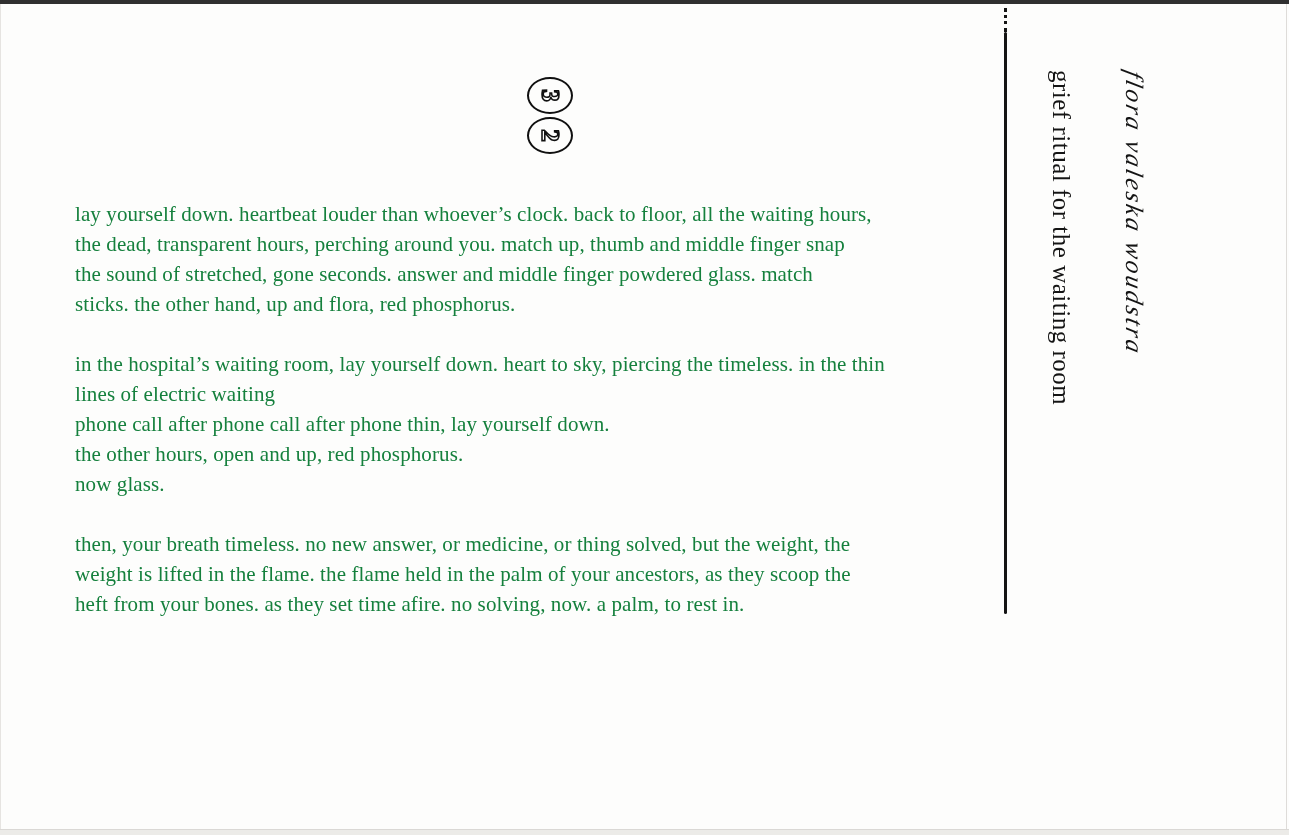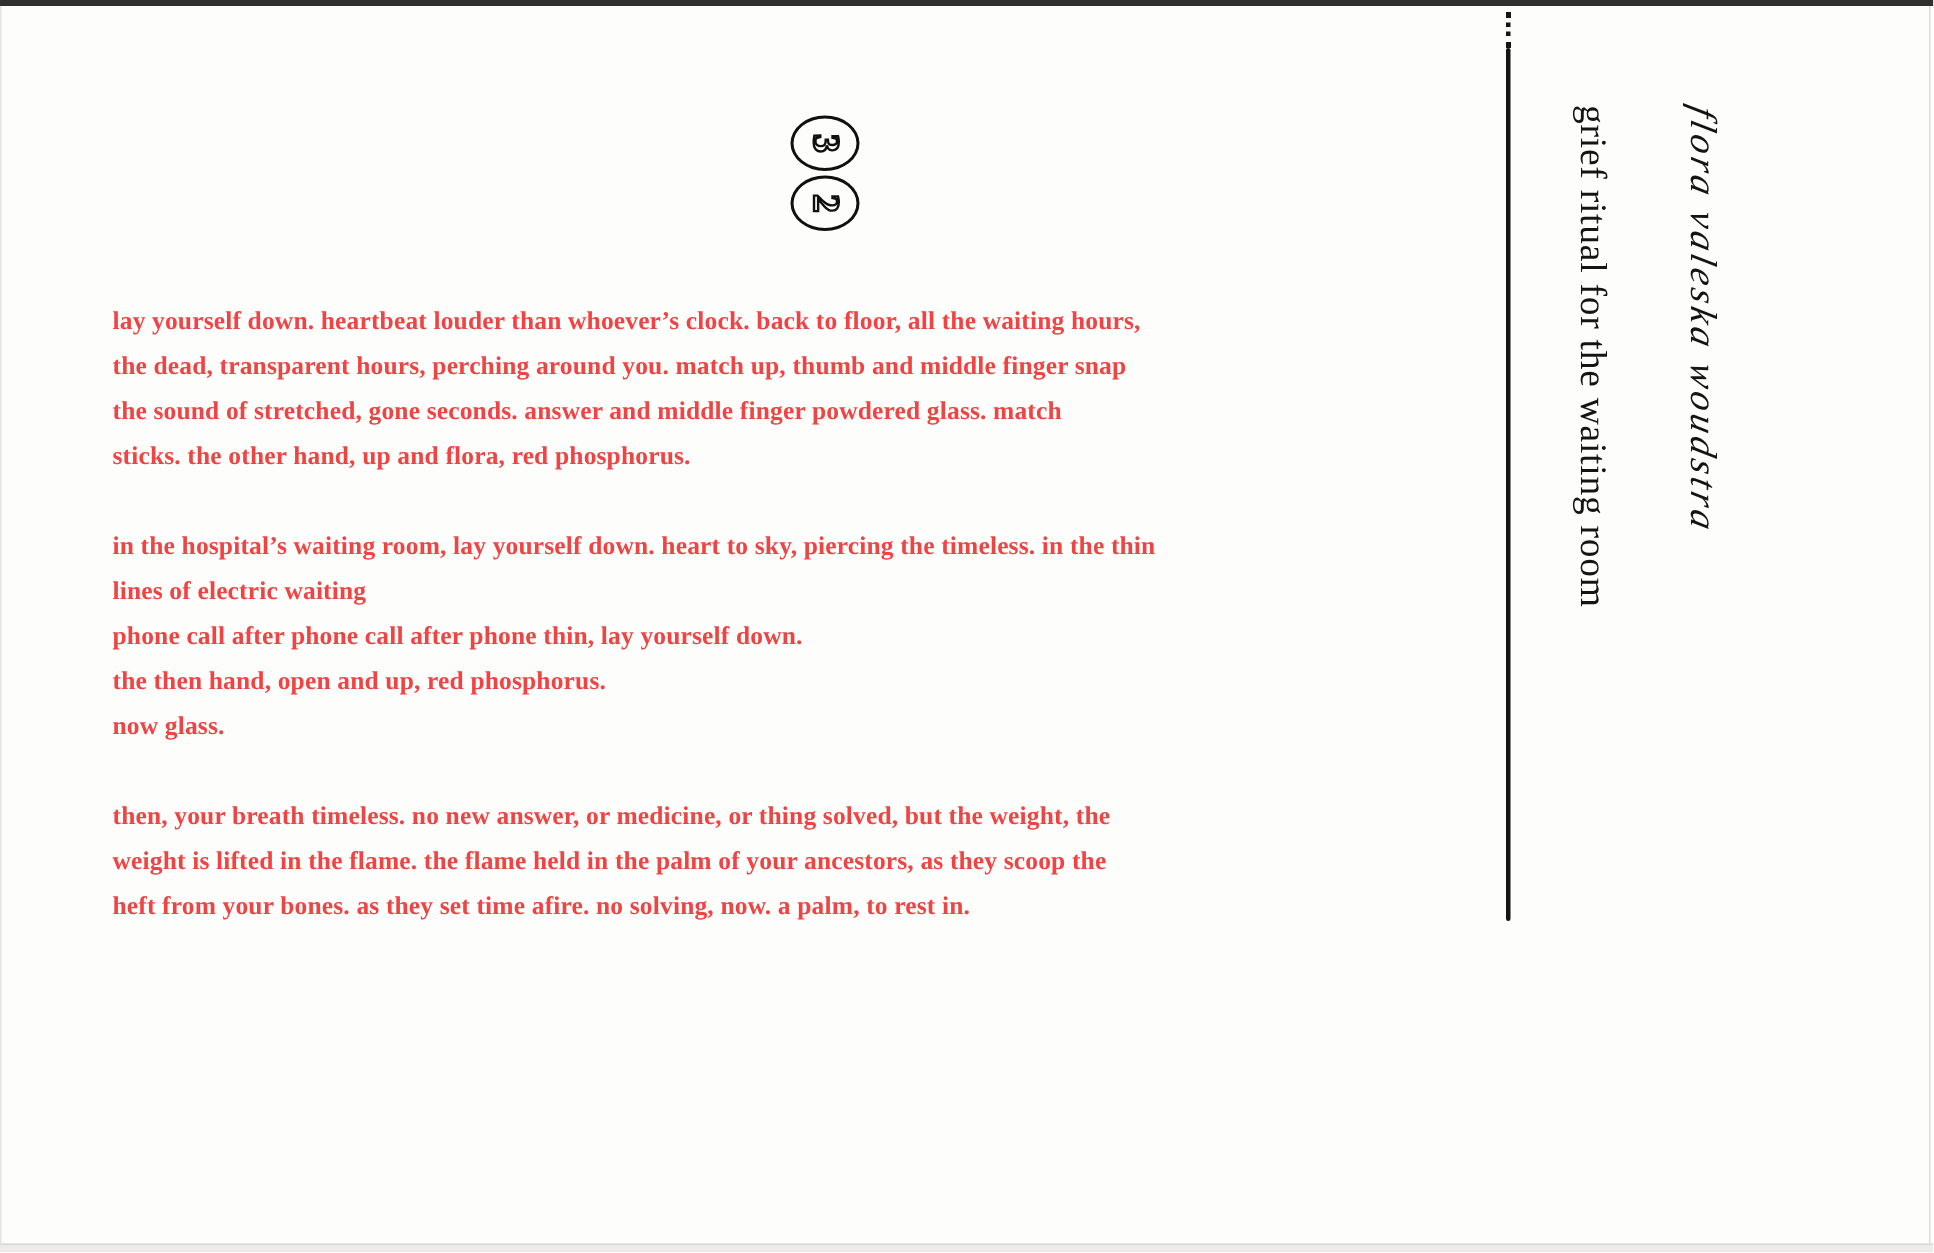--- a/index.html
+++ b/index.html
@@ -59,25 +59,24 @@
     font-size: 25px;
     line-height: 1;
     color: #fdfdfc;
     -webkit-text-stroke: 1.6px #101010;
   }
 
   
   .poem {
     position: absolute;
     left: 75px; top: 199px;
-    font-size: 17px;
+    font-size: 21px;
     line-height: 30px;
-    color: #ef4444;
+    color: #15803d;
     letter-spacing: 0.1px;
-    font-weight: bold;
   }
   .stanza { margin-bottom: 30px; }
   .line { white-space: nowrap; }
 
   
   .rule { position: absolute; left: 1004px; top: 8px; width: 3px; }
   .rule-dots {
     height: 24px; width: 0;
     border-left: 3px dotted #141414;
   }
@@ -132,21 +131,21 @@
     <div class="stanza">
       <div class="line">lay yourself down. heartbeat louder than whoever’s clock. back to floor, all the waiting hours,</div>
       <div class="line">the dead, transparent hours, perching around you. match up, thumb and middle finger snap</div>
       <div class="line">the sound of stretched, gone seconds. answer and middle finger powdered glass. match</div>
       <div class="line">sticks. the other hand, up and flora, red phosphorus.</div>
     </div>
     <div class="stanza">
       <div class="line">in the hospital’s waiting room, lay yourself down. heart to sky, piercing the timeless. in the thin</div>
       <div class="line">lines of electric waiting</div>
       <div class="line">phone call after phone call after phone thin, lay yourself down.</div>
-      <div class="line">the then hand, open and up, red phosphorus.</div>
+      <div class="line">the other hours, open and up, red phosphorus.</div>
       <div class="line">now glass.</div>
     </div>
     <div class="stanza">
       <div class="line">then, your breath timeless. no new answer, or medicine, or thing solved, but the weight, the</div>
       <div class="line">weight is lifted in the flame. the flame held in the palm of your ancestors, as they scoop the</div>
       <div class="line">heft from your bones. as they set time afire. no solving, now. a palm, to rest in.</div>
     </div>
   </div>
 
   <div class="rule">

